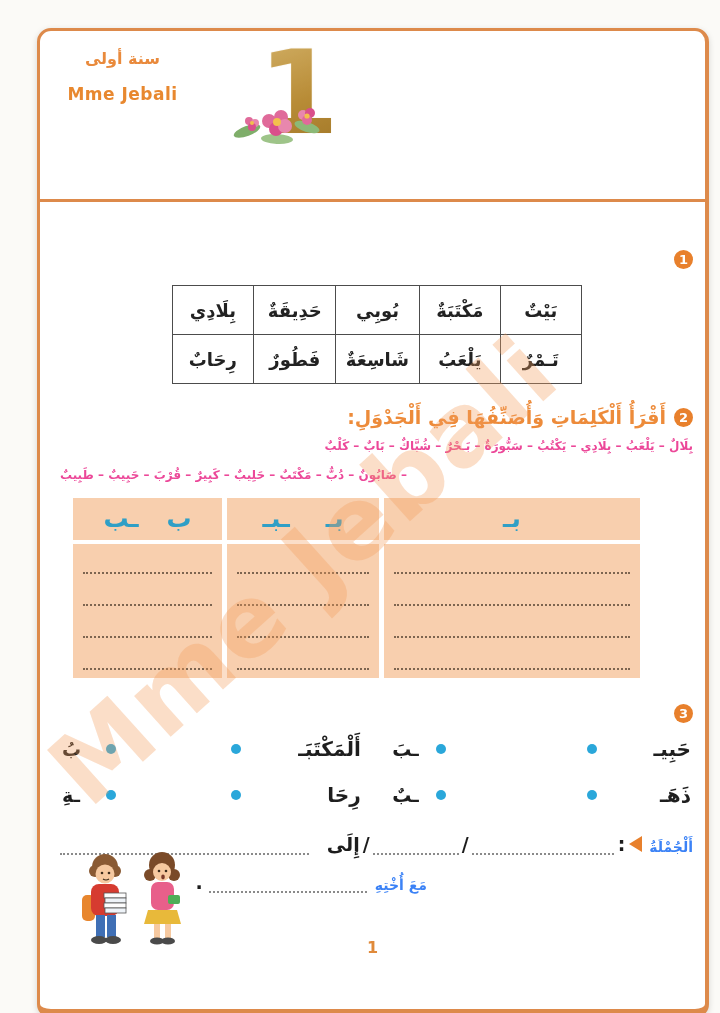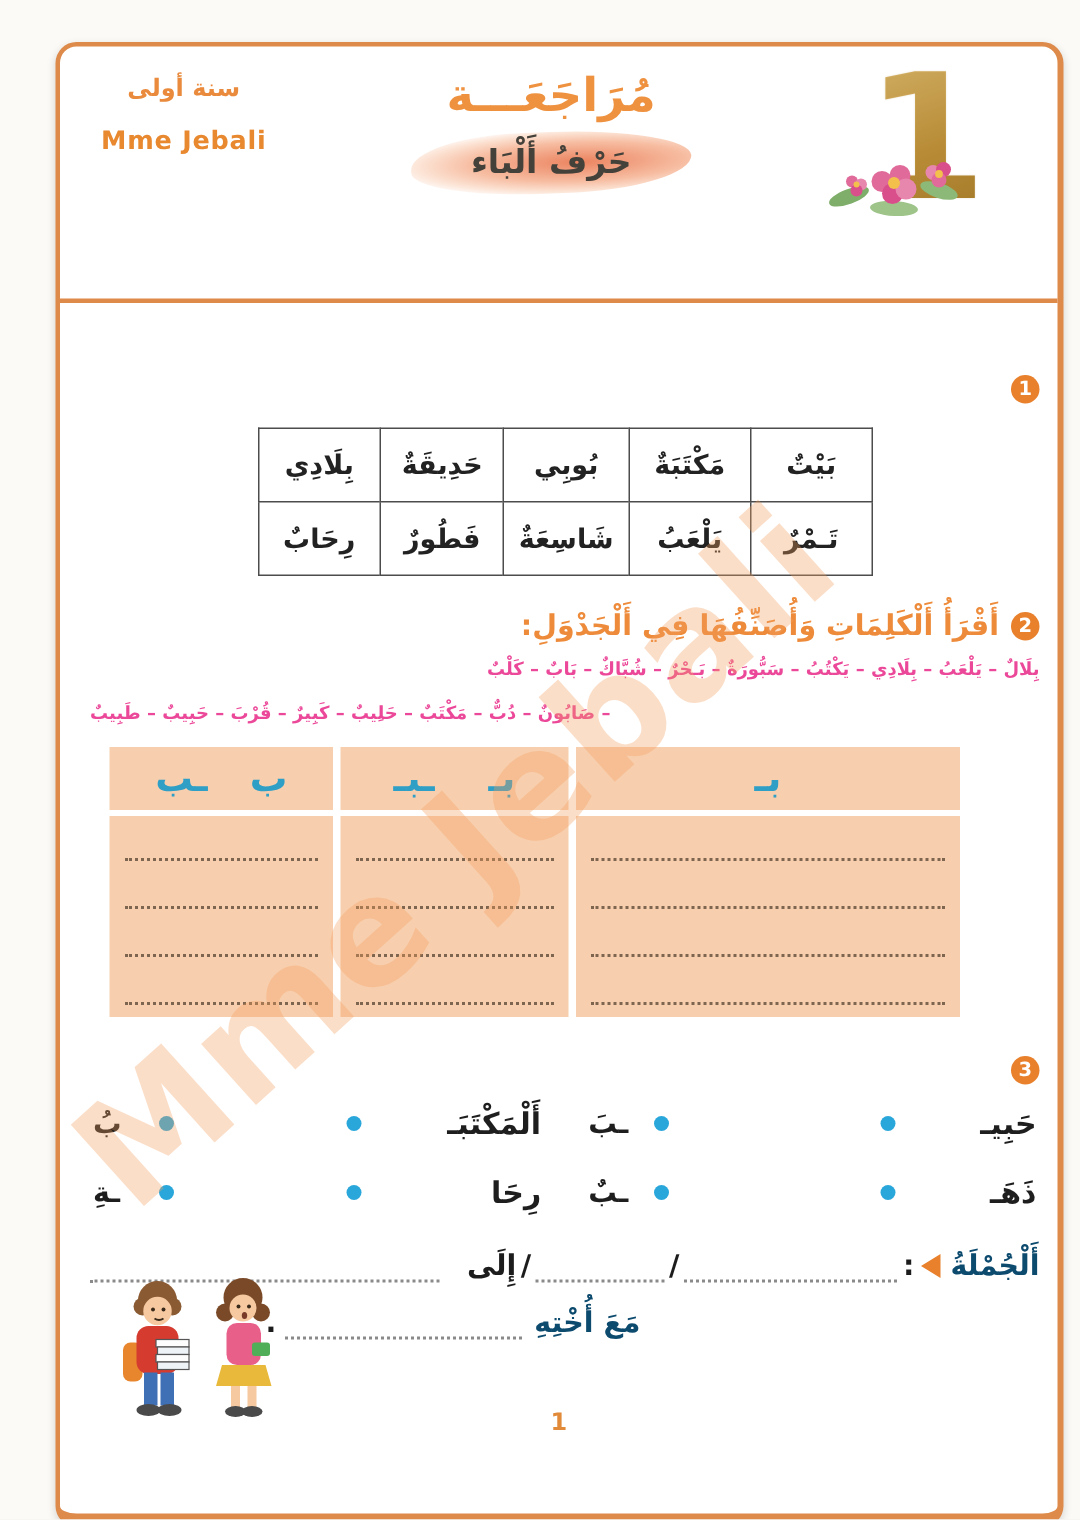--- a/index.html
+++ b/index.html
@@ -50,21 +50,21 @@
   
   .match{display:flex;justify-content:space-between;margin-top:14px;padding:0 2px;}
   .match-group{width:47.5%;}
   .match-row{display:flex;align-items:center;margin-bottom:22px;}
   .stem{font-size:20px;font-weight:bold;color:#1e1e1e;min-width:84px;}
   .dot{width:10px;height:10px;border-radius:50%;background:#2aa7da;flex:0 0 auto;margin:0 10px;}
   .spacer{flex:1;}
   .ending{font-size:19px;font-weight:bold;color:#1e1e1e;min-width:34px;text-align:left;}
   
   .sentence-1{display:flex;align-items:flex-end;margin-top:4px;}
-  .s-label{font-size:19px;font-weight:bold;color:#0c4a6e;}
+  .s-label{font-size:14px;font-weight:bold;color:#3b82f6;}
   .tri{width:0;height:0;border-top:8px solid transparent;border-bottom:8px solid transparent;
        border-right:13px solid #e8802c;margin:0 7px 3px 4px;}
   .s-colon{font-size:19px;font-weight:bold;color:#1c1c1c;margin-left:4px;}
   .blank{border-bottom:2.2px dotted #8a8a8a;height:20px;}
   .b1{width:142px;} .b2{width:86px;} .b3{flex:1;}
   .slash{font-size:19px;font-weight:bold;color:#1c1c1c;margin:0 3px;}
   .ila{font-size:19px;font-weight:bold;color:#1c1c1c;margin-left:18px;}
   .sentence-2{display:flex;align-items:flex-end;margin-top:16px;margin-right:266px;}
   .b4{width:158px;}
   .period{font-size:19px;font-weight:bold;color:#1c1c1c;margin-right:6px;}
@@ -82,26 +82,20 @@
 
 <div class="stage">
   <div class="frame">
 
     <div class="header">
       <div class="h-left">
         <div class="grade">سنة أولى</div>
         <div class="teacher">Mme Jebali</div>
       </div>
       <div class="vline"></div>
-      <div class="h-center">
-        <div class="title">مُرَاجَعَـــة</div>
-        <div class="splash">
-          <div class="subtitle">حَرْفُ أَلْبَاء</div>
-        </div>
-      </div>
       <div class="vline"></div>
       <div class="h-right">
         <div class="badge-num">1</div>
         <svg class="flower" width="96" height="56" viewBox="0 0 96 56">
           <ellipse cx="18" cy="38" rx="14" ry="5" fill="#7fae6a" transform="rotate(-20 18 38)"></ellipse>
           <ellipse cx="78" cy="34" rx="13" ry="5" fill="#8cb977" transform="rotate(18 78 34)"></ellipse>
           <ellipse cx="48" cy="46" rx="16" ry="5" fill="#9ec489" transform="rotate(3 48 46)"></ellipse>
           <g>
             <circle cx="40" cy="28" r="7" fill="#e06a9a"></circle>
               <circle cx="52" cy="24" r="7" fill="#e06a9a"></circle>

